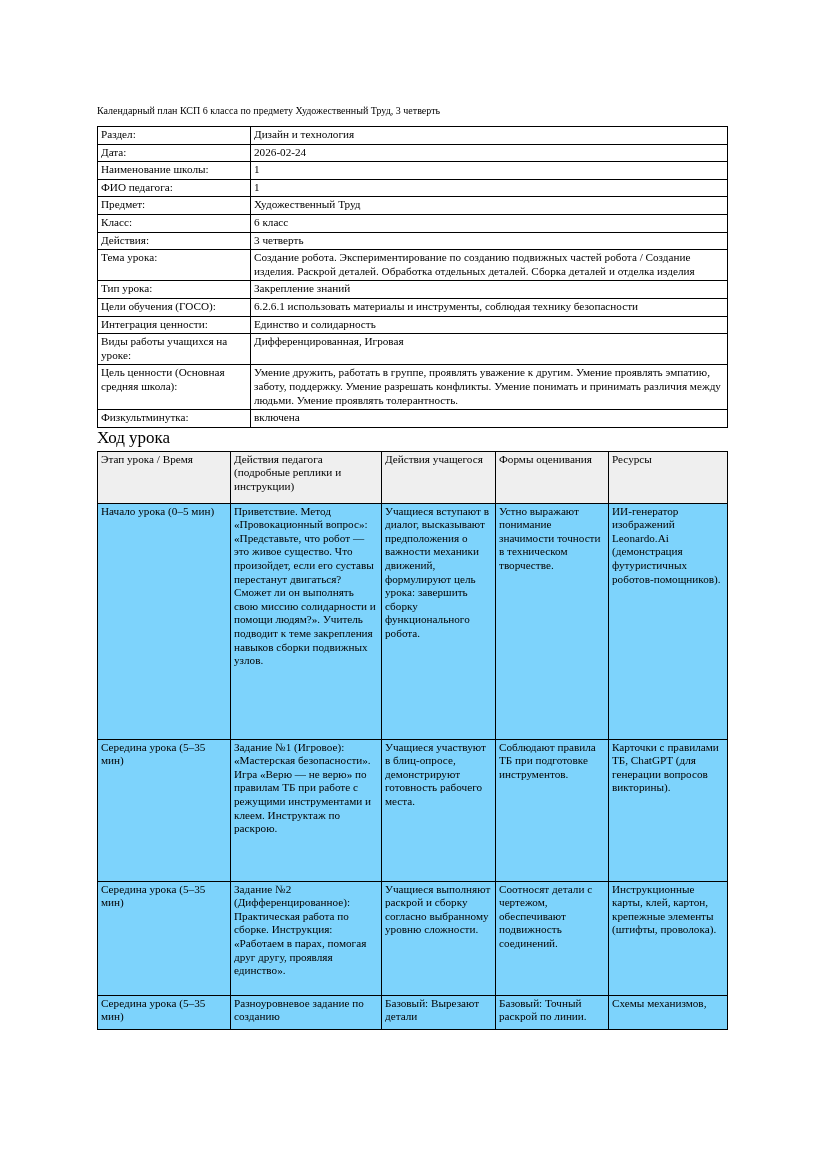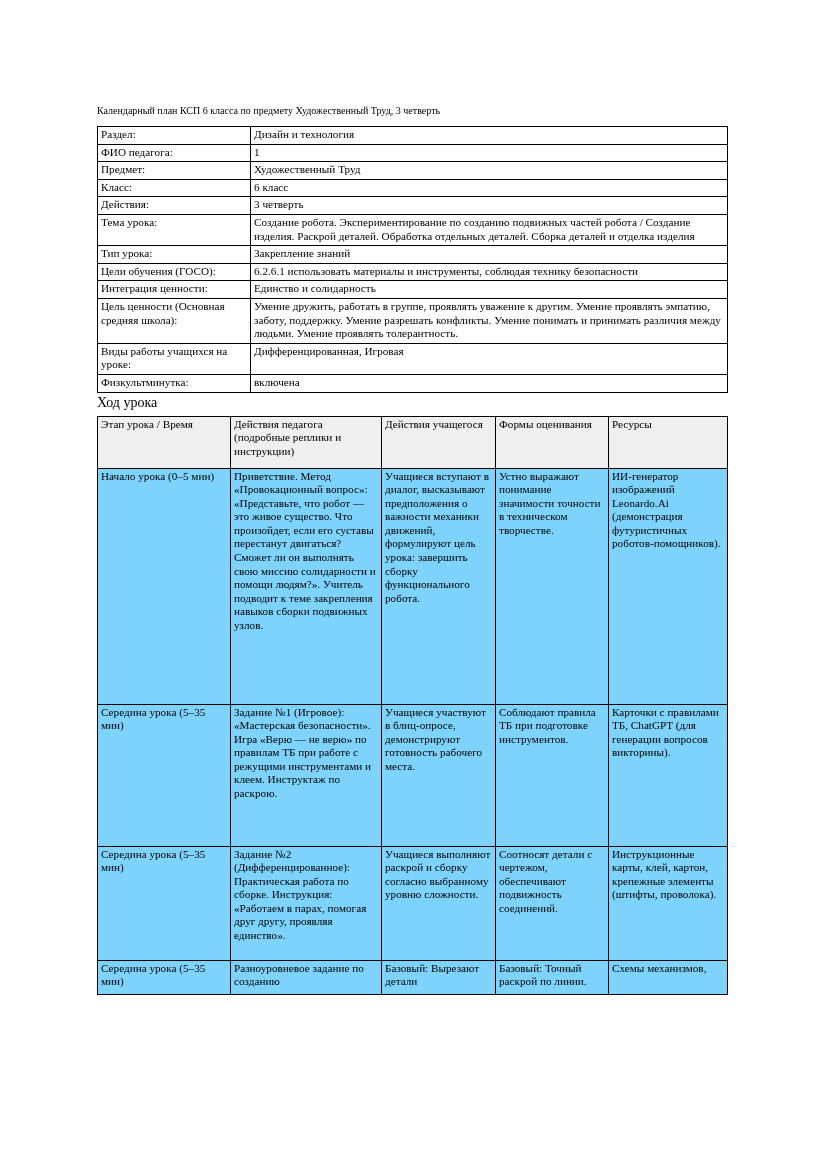--- a/index.html
+++ b/index.html
@@ -49,21 +49,21 @@
     hyphens: none;
   }
 
   
   .info-table { margin-bottom: 0; }
   .info-table col.c-label { width: 153px; }
   .info-table col.c-value { width: 477px; }
 
   
   .section-heading {
-    font-size: 14px;
+    font-size: 17px;
     line-height: 14px;
     margin: 3px 0 6px 0;
   }
 
   
   .flow-table col.c1 { width: 133px; }
   .flow-table col.c2 { width: 151px; }
   .flow-table col.c3 { width: 114px; }
   .flow-table col.c4 { width: 113px; }
   .flow-table col.c5 { width: 119px; }
@@ -90,20 +90,28 @@
       <colgroup>
         <col class="c-label">
           <col class="c-value">
       </colgroup>
       <tbody>
         <tr>
           <td>Раздел:</td>
           <td>Дизайн и технология</td>
         </tr>
         <tr>
+          <td>Дата:</td>
+          <td>2026-02-24</td>
+        </tr>
+        <tr>
+          <td>Наименование школы:</td>
+          <td>1</td>
+        </tr>
+        <tr>
           <td>ФИО педагога:</td>
           <td>1</td>
         </tr>
         <tr>
           <td>Предмет:</td>
           <td>Художественный Труд</td>
         </tr>
         <tr>
           <td>Класс:</td>
           <td>6 класс</td>
@@ -122,26 +130,26 @@
         </tr>
         <tr>
           <td>Цели обучения (ГОСО):</td>
           <td>6.2.6.1 использовать материалы и инструменты, соблюдая технику безопасности</td>
         </tr>
         <tr>
           <td>Интеграция ценности:</td>
           <td>Единство и солидарность</td>
         </tr>
         <tr>
+          <td>Виды работы учащихся на уроке:</td>
+          <td>Дифференцированная, Игровая</td>
+        </tr>
+        <tr>
           <td>Цель ценности (Основная средняя школа):</td>
           <td>Умение дружить, работать в группе, проявлять уважение к другим. Умение проявлять эмпатию, заботу, поддержку. Умение разрешать конфликты. Умение понимать и принимать различия между людьми. Умение проявлять толерантность.</td>
-        </tr>
-        <tr>
-          <td>Виды работы учащихся на уроке:</td>
-          <td>Дифференцированная, Игровая</td>
         </tr>
         <tr>
           <td>Физкультминутка:</td>
           <td>включена</td>
         </tr>
       </tbody>
     </table>
 
     <div class="section-heading">Ход урока</div>
 

